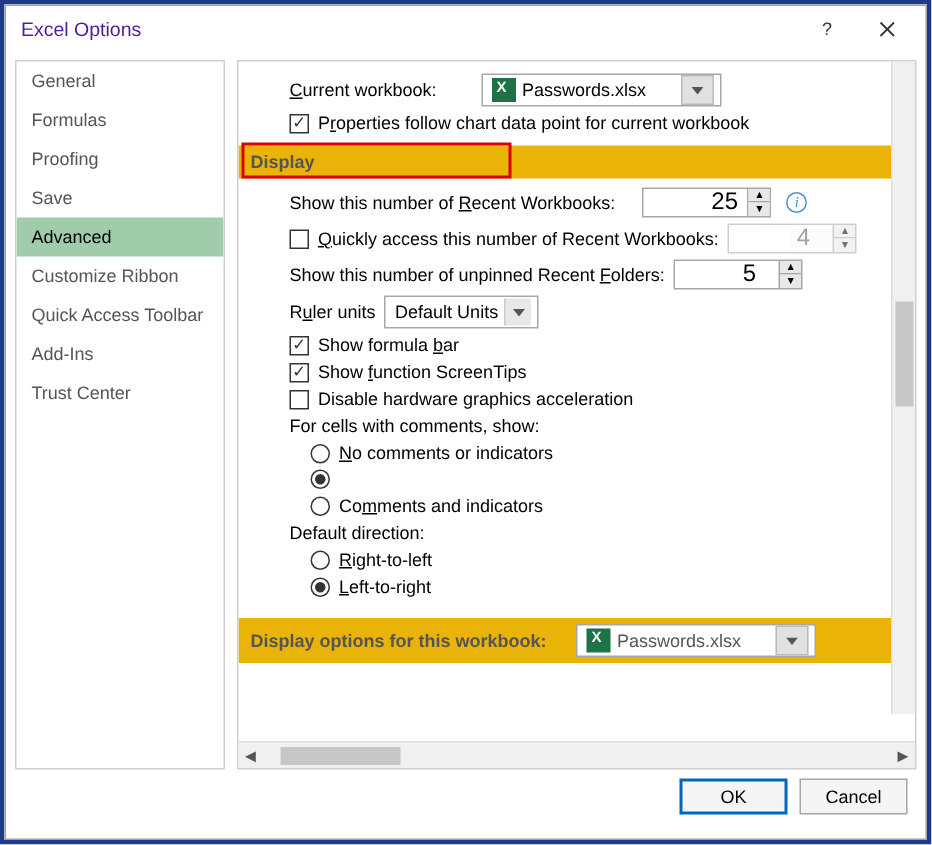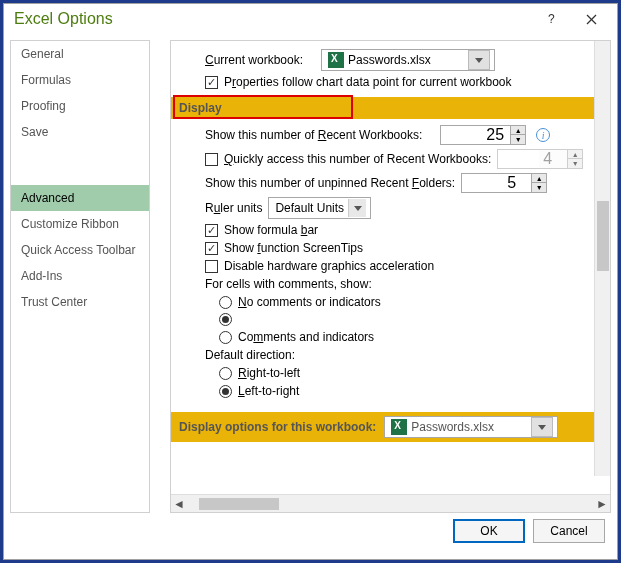--- a/index.html
+++ b/index.html
@@ -1,36 +1,36 @@
 <!DOCTYPE html>
 <html><head>
 <meta charset="utf-8">
 <style>
 * { box-sizing: border-box; margin: 0; padding: 0; font-family: "Segoe UI", Tahoma, sans-serif; font-size: 12px; }
 body { background: #fff; }
 .outer { border: 3px solid #1e3a8a; width: 621px; height: 563px; position: relative; }
 .window { border: 1px solid #a0a0a0; width: 100%; height: 100%; background: #fff; display: flex; flex-direction: column; }
 .titlebar { height: 30px; display: flex; align-items: center; padding: 0 6px 0 10px; }
-.titlebar .title { flex: 1; font-size: 16px; color: #4d7c0f; }
+.titlebar .title { flex: 1; font-size: 13px; color: #4c1d95; }
 .titlebar .tcontrols { display: flex; gap: 0; }
 .titlebar .tbtn { width: 40px; height: 26px; display: flex; align-items: center; justify-content: center; color: #333; }
-.content { flex: 1; display: flex; padding: 6px; gap: 20px; overflow: hidden; justify-content: center; }
+.content { flex: 1; display: flex; padding: 6px; gap: 8px; overflow: hidden; justify-content: center; }
 .sidebar { width: 140px; border: 1px solid #d0d0d0; background: #fff; overflow: hidden; }
 .sidebar .item { padding: 6px 10px; color: #555; cursor: default; }
-.sidebar .item.selected { background: #8fbc8f; background: #a0ccac; color: #000; margin-top: 40px; }
+.sidebar .item.selected { background: #8fbc8f; background: #a0ccac; color: #000; }
 .main-wrap { flex: 1; display: flex; flex-direction: column; border: 1px solid #d0d0d0; position: relative; }
 .main { flex: 1; overflow: hidden; padding: 4px 8px 4px 14px; position: relative; }
 .main-inner { position: relative; }
 .row { display: flex; align-items: center; margin: 4px 0; gap: 6px; }
 .indent { margin-left: 20px; }
 .indent2 { margin-left: 34px; }
 .lbl u { text-decoration: underline; }
 .dropdown { border: 1px solid #a7a7a7; background: #fff; display: inline-flex; align-items: center; height: 22px; padding: 0 4px 0 6px; }
 .dropdown .dd-arrow { width: 18px; height: 18px; margin-left: 4px; display: flex; align-items: center; justify-content: center; border-left: 1px solid #ccc; background: #e8e8e8; }
-.big-dd { width: 174px; justify-content: space-between; }
+.big-dd { width: 160px; justify-content: space-between; margin-left: 12px; }
 .big-dd .dd-arrow { border-left: none; background: #e1e1e1; width: 22px; height: 20px; border: 1px solid #bbb; }
 .excel-icon { width: 16px; height: 16px; background: #1f7246; position: relative; margin-right: 4px; }
 .excel-icon::after { content: "X"; color: #fff; font-size: 10px; font-weight: bold; position: absolute; left: 3px; top: 1px; }
 .checkbox { width: 13px; height: 13px; border: 1px solid #333; display: inline-flex; align-items: center; justify-content: center; flex-shrink: 0; }
 .checkbox.checked::after { content: "✓"; font-size: 11px; line-height: 1; color: #333; }
 .radio { width: 13px; height: 13px; border: 1px solid #333; border-radius: 50%; display: inline-flex; align-items: center; justify-content: center; flex-shrink: 0; }
 .radio.checked::after { content: ""; width: 7px; height: 7px; background: #333; border-radius: 50%; }
 .section-head { background: #eab308; padding: 4px 8px; margin: 8px 0 6px -14px; width: calc(100% + 22px); font-weight: bold; color: #555; display: flex; align-items: center; gap: 8px; }
 .section-head.highlighted { position: relative; }
 .section-head.highlighted .hl-box { position: absolute; left: 2px; top: -2px; width: 180px; height: 24px; border: 2px solid #d00; pointer-events: none; }

